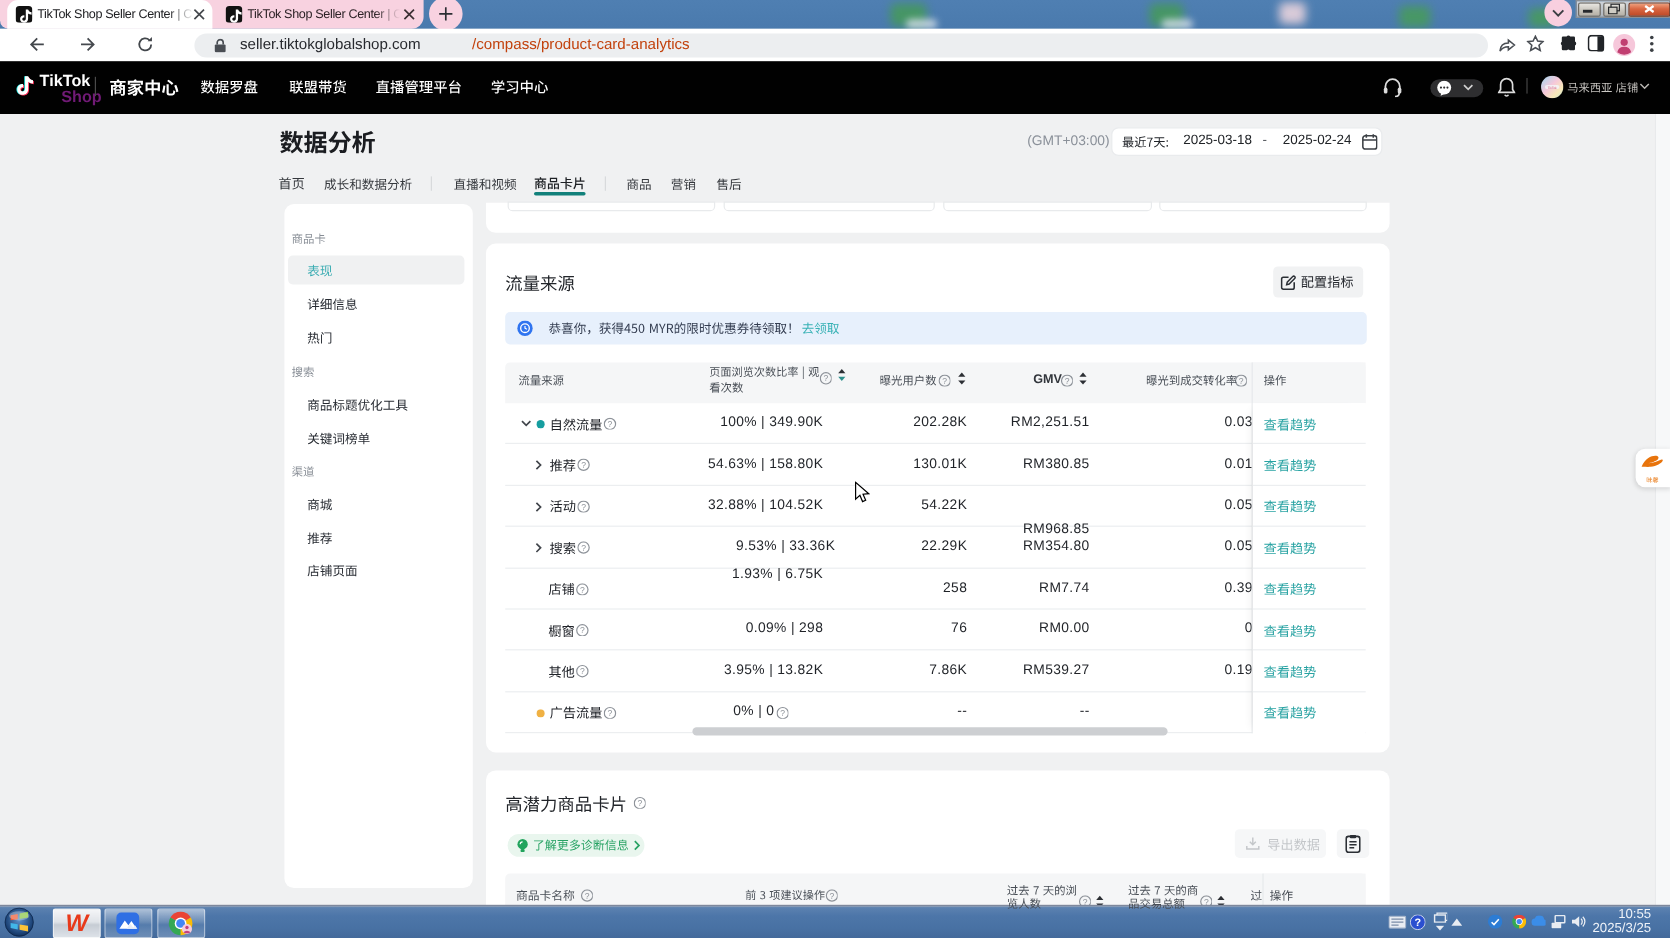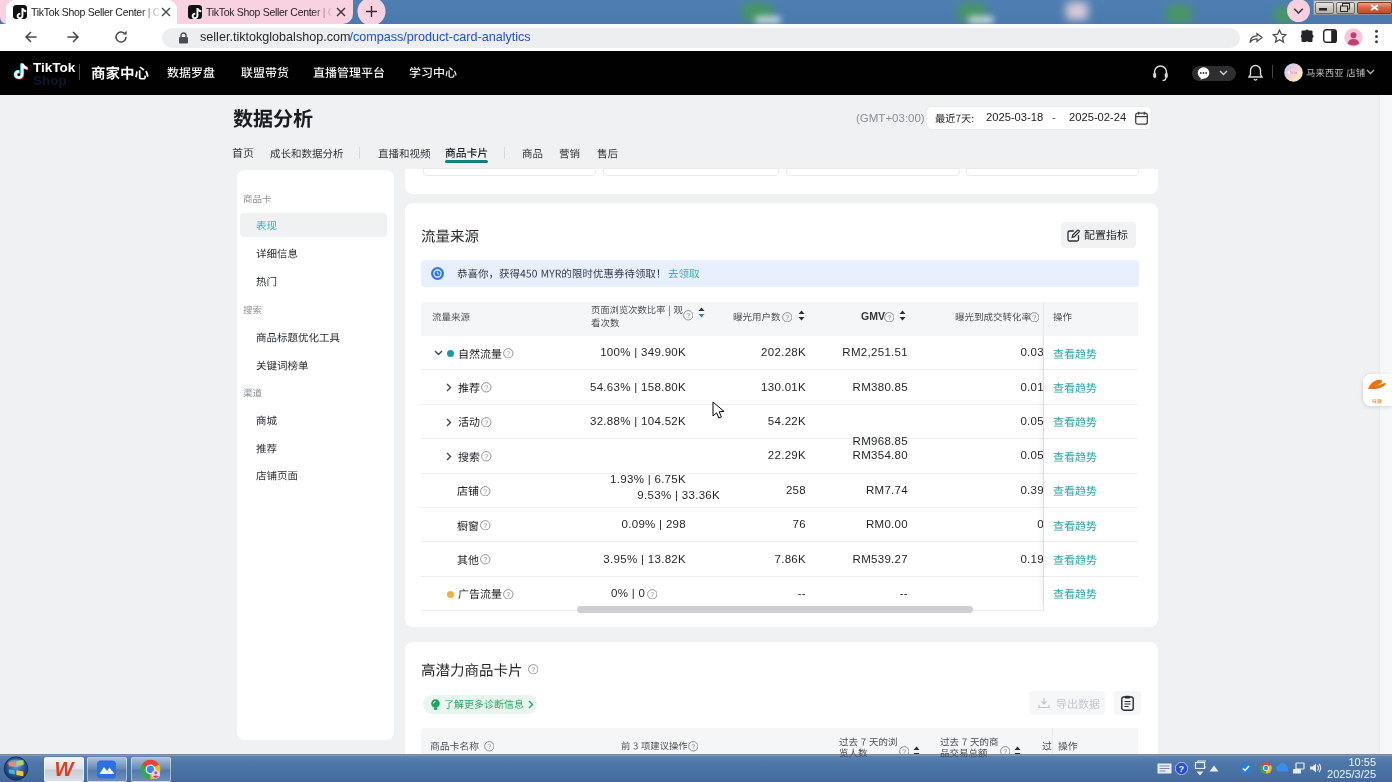--- a/index.html
+++ b/index.html
@@ -69,21 +69,21 @@
     <svg style="position:absolute;left:114px;top:30px;" width="14" height="14" viewBox="0 0 14 14">
       <path d="M12 7a5 5 0 1 1-1.5-3.55" stroke="#43474c" stroke-width="1.5" fill="none"></path>
       <path d="M12.6 0.8v3.6h-3.6z" fill="#43474c"></path>
     </svg>
     <div style="position:absolute;left:162px;top:27.5px;width:1078px;height:20.5px;background:#eceef0;border-radius:10.5px;"></div>
     <svg style="position:absolute;left:178px;top:32px;" width="11" height="12" viewBox="0 0 11 12">
       <rect x="1" y="5" width="9" height="6.5" rx="1" fill="#4a4e54"></rect>
       <path d="M3 5V3.5a2.5 2.5 0 0 1 5 0V5" stroke="#4a4e54" stroke-width="1.4" fill="none"></path>
     </svg>
     <div style="position:absolute;top:30.7px;font:400 12.6px 'Liberation Sans',sans-serif;color:#27292e;line-height:12.6px;white-space:pre;left:200px;">seller.tiktokglobalshop.com</div>
-    <div style="position:absolute;top:30.7px;font:400 12.6px 'Liberation Sans',sans-serif;color:#1d4ed8;line-height:12.6px;white-space:pre;left:349.3984375px;">/compass/product-card-analytics</div>
+    <div style="position:absolute;top:30.7px;font:400 12.6px 'Liberation Sans',sans-serif;color:#c2410c;line-height:12.6px;white-space:pre;left:349.3984375px;padding-left:44px;">/compass/product-card-analytics</div>
     <svg style="position:absolute;left:1249px;top:30px;" width="15" height="14" viewBox="0 0 15 14">
       <path d="M8 3.5L13 7.5 8 11.5v-2.6C4 8.9 2.2 10.6 1 12.6 1.2 9 3 5.8 8 5.8z" fill="none" stroke="#4a4e54" stroke-width="1.3"></path>
     </svg>
     <svg style="position:absolute;left:1272px;top:29px;" width="15" height="15" viewBox="0 0 15 15">
       <path d="M7.5 1.2l1.9 4 4.4.5-3.3 3 1 4.4-4-2.3-4 2.3 1-4.4-3.3-3 4.4-.5z" fill="none" stroke="#4a4e54" stroke-width="1.3"></path>
     </svg>
     <svg style="position:absolute;left:1300px;top:29px;" width="14" height="14" viewBox="0 0 14 14">
       <path d="M5.5 1.5a1.7 1.7 0 0 1 3 0h3a1 1 0 0 1 1 1v3a1.9 1.9 0 0 1 0 3.4v3a1 1 0 0 1-1 1h-3.2a1.8 1.8 0 0 0-2.6 0H2.5a1 1 0 0 1-1-1v-3.2a1.8 1.8 0 0 1 0-3V2.5a1 1 0 0 1 1-1z" fill="#212428"></path>
     </svg>
     <svg style="position:absolute;left:1323px;top:29px;" width="14" height="14" viewBox="0 0 14 14">
@@ -104,21 +104,21 @@
     <svg style="position:absolute;left:10px;top:60px;" width="22" height="22" viewBox="0 0 22 22">
       <g transform="translate(-0.7,0)">
         <path d="M13.5 3.6c.7 1.8 2.1 3 4 3.3v2.6c-1.5 0-2.9-.5-4-1.4v6c0 3-2 4.8-4.6 4.8-2.6 0-4.5-1.9-4.5-4.4 0-2.6 2.2-4.5 4.9-4.4v2.7c-1.2-.3-2.3.5-2.3 1.6 0 1.1.8 1.8 1.9 1.8 1.2 0 2-.8 2-2.3V3.6h2.6z" fill="#25f4ee"></path>
       </g>
       <g transform="translate(0.7,0.7)">
         <path d="M13.5 3.6c.7 1.8 2.1 3 4 3.3v2.6c-1.5 0-2.9-.5-4-1.4v6c0 3-2 4.8-4.6 4.8-2.6 0-4.5-1.9-4.5-4.4 0-2.6 2.2-4.5 4.9-4.4v2.7c-1.2-.3-2.3.5-2.3 1.6 0 1.1.8 1.8 1.9 1.8 1.2 0 2-.8 2-2.3V3.6h2.6z" fill="#fe2c55"></path>
       </g>
       <path d="M13.5 3.6c.7 1.8 2.1 3 4 3.3v2.6c-1.5 0-2.9-.5-4-1.4v6c0 3-2 4.8-4.6 4.8-2.6 0-4.5-1.9-4.5-4.4 0-2.6 2.2-4.5 4.9-4.4v2.7c-1.2-.3-2.3.5-2.3 1.6 0 1.1.8 1.8 1.9 1.8 1.2 0 2-.8 2-2.3V3.6h2.6z" fill="#fff"></path>
     </svg>
     <div style="position:absolute;top:60.9px;font:700 13.5px 'Liberation Sans',sans-serif;color:#ffffff;line-height:13.5px;white-space:pre;left:33px;">TikTok</div>
-    <div style="position:absolute;top:73.9px;font:700 13.5px 'Liberation Sans',sans-serif;color:#0f172a;line-height:13.5px;white-space:pre;left:33px;">Shop</div>
+    <div style="position:absolute;top:73.9px;font:700 13.5px 'Liberation Sans',sans-serif;color:#701a75;line-height:13.5px;white-space:pre;left:51px;">Shop</div>
     <div style="position:absolute;left:79px;top:64px;width:1px;height:16px;background:#4a4a4a;"></div>
     <svg style="position:absolute;left:1152px;top:64px;" width="17" height="17" viewBox="0 0 17 17">
       <path d="M2.5 9.5V8a6 6 0 0 1 12 0v1.5" stroke="#dcdcdc" stroke-width="1.5" fill="none"></path>
       <rect x="1.2" y="9" width="3" height="5" rx="1.4" fill="#dcdcdc"></rect>
       <rect x="12.8" y="9" width="3" height="5" rx="1.4" fill="#dcdcdc"></rect>
       <path d="M14 13.5c0 2-1.5 3-3.5 3" stroke="#dcdcdc" stroke-width="1.4" fill="none"></path>
     </svg>
     <div style="position:absolute;left:1192px;top:65.5px;width:44px;height:15px;background:#2e2e30;border-radius:8px;"></div>
     <svg style="position:absolute;left:1197px;top:67px;" width="13" height="13" viewBox="0 0 13 13">
       <circle cx="6.5" cy="6" r="5.8" fill="#fff"></circle>
@@ -255,21 +255,21 @@
     <div style="position:absolute;top:436px;font:400 11.5px 'Liberation Sans',sans-serif;color:#1f2227;line-height:11.5px;white-space:pre;letter-spacing:0.3px;right:484px;">RM968.85</div>
     <div style="position:absolute;top:416.0px;font:400 11.5px 'Liberation Sans',sans-serif;color:#1f2227;line-height:11.5px;white-space:pre;letter-spacing:0.3px;right:348px;">0.05</div>
     <div style="position:absolute;left:421px;top:472.59999999999997px;width:717px;height:1px;background:#eceef0;"></div>
     <svg style="position:absolute;left:446px;top:451.9px;" width="6" height="9" viewBox="0 0 6 9">
       <path d="M1 1l3.5 3.5L1 8" stroke="#42464c" stroke-width="1.4" fill="none"></path>
     </svg>
     <svg style="position:absolute;left:481.2px;top:451.09999999999997px;" width="10.6" height="10.6" viewBox="0 0 10.6 10.6">
       <circle cx="5.3" cy="5.3" r="4.7" fill="none" stroke="#8d9299" stroke-width="1"></circle>
       <text x="5.3" y="7.9" font-family="Liberation Sans" font-size="7.155" fill="#8d9299" text-anchor="middle">?</text>
     </svg>
-    <div style="position:absolute;top:450.4px;font:400 11.5px 'Liberation Sans',sans-serif;color:#1f2227;line-height:11.5px;white-space:pre;letter-spacing:0.3px;right:672px;margin-top:40px;">9.53% | 33.36K</div>
+    <div style="position:absolute;top:450.4px;font:400 11.5px 'Liberation Sans',sans-serif;color:#1f2227;line-height:11.5px;white-space:pre;letter-spacing:0.3px;right:696px;">9.53% | 33.36K</div>
     <div style="position:absolute;top:450.4px;font:400 11.5px 'Liberation Sans',sans-serif;color:#1f2227;line-height:11.5px;white-space:pre;letter-spacing:0.3px;right:586px;">22.29K</div>
     <div style="position:absolute;top:450.4px;font:400 11.5px 'Liberation Sans',sans-serif;color:#1f2227;line-height:11.5px;white-space:pre;letter-spacing:0.3px;right:484px;">RM354.80</div>
     <div style="position:absolute;top:450.4px;font:400 11.5px 'Liberation Sans',sans-serif;color:#1f2227;line-height:11.5px;white-space:pre;letter-spacing:0.3px;right:348px;">0.05</div>
     <div style="position:absolute;left:421px;top:507.0px;width:717px;height:1px;background:#eceef0;"></div>
     <svg style="position:absolute;left:480.2px;top:485.5px;" width="10.6" height="10.6" viewBox="0 0 10.6 10.6">
       <circle cx="5.3" cy="5.3" r="4.7" fill="none" stroke="#8d9299" stroke-width="1"></circle>
       <text x="5.3" y="7.9" font-family="Liberation Sans" font-size="7.155" fill="#8d9299" text-anchor="middle">?</text>
     </svg>
     <div style="position:absolute;top:474px;font:400 11.5px 'Liberation Sans',sans-serif;color:#1f2227;line-height:11.5px;white-space:pre;letter-spacing:0.3px;right:706px;margin-left:28px;">1.93% | 6.75K</div>
     <div style="position:absolute;top:484.8px;font:400 11.5px 'Liberation Sans',sans-serif;color:#1f2227;line-height:11.5px;white-space:pre;letter-spacing:0.3px;right:586px;">258</div>

